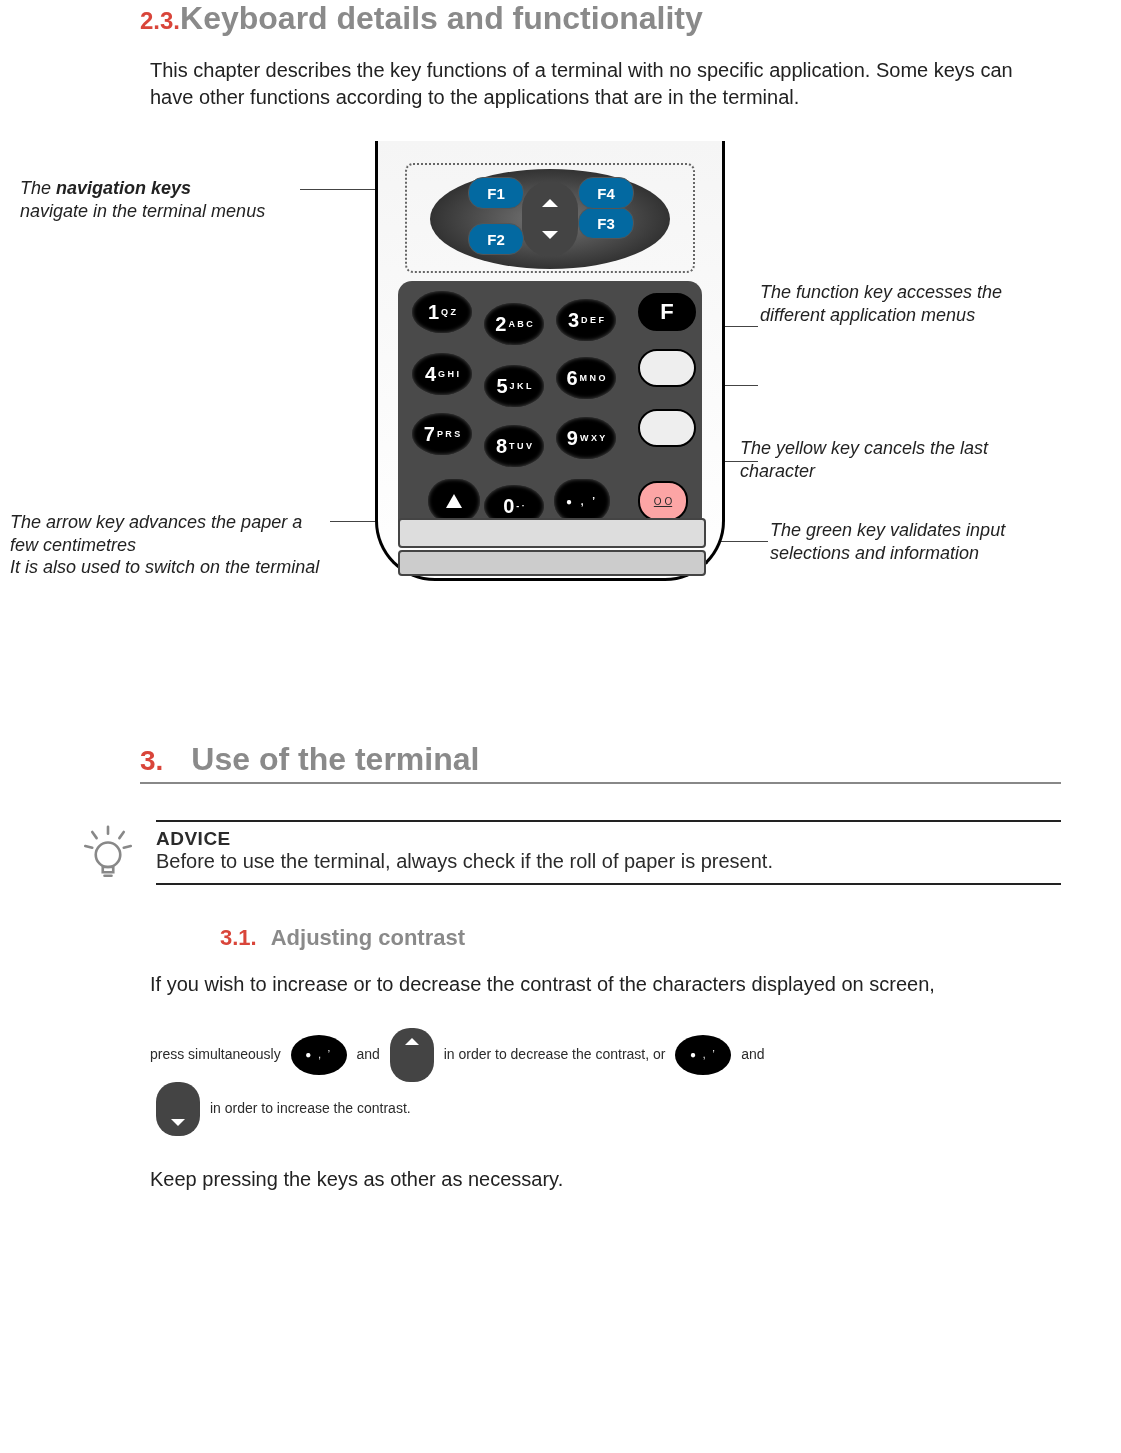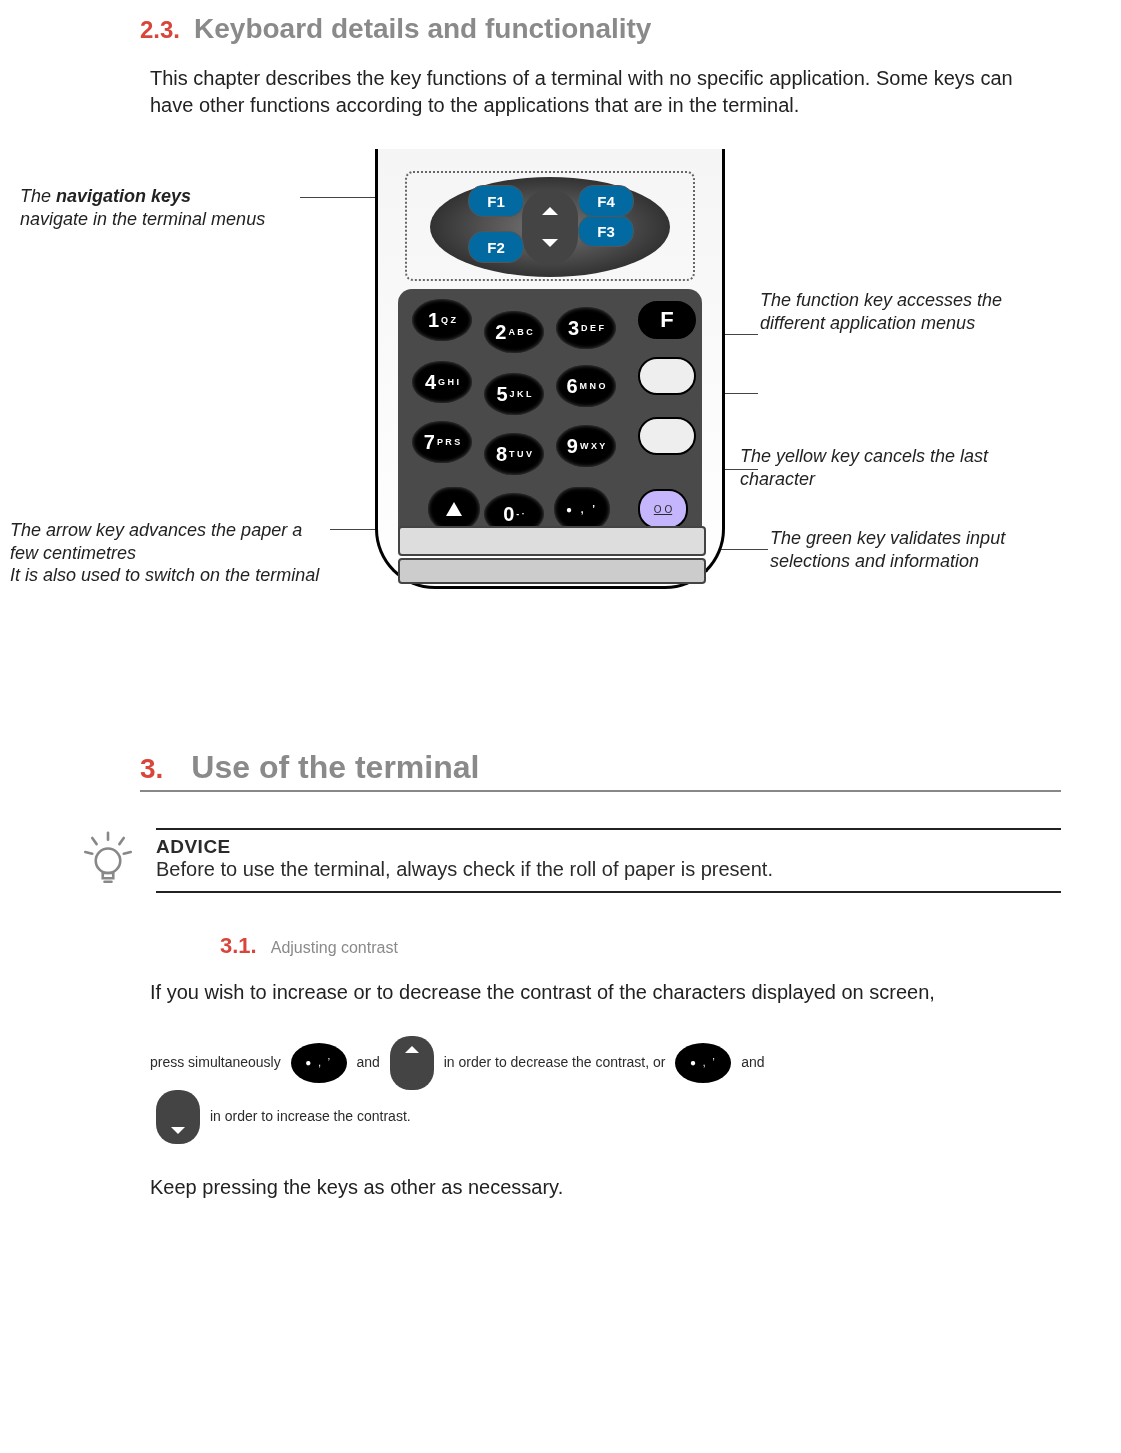--- a/index.html
+++ b/index.html
@@ -16,27 +16,27 @@
   }
   .page {
     width: 1121px;
     min-height: 1453px;
     position: relative;
     box-sizing: border-box;
     padding: 0 60px 40px 60px;
   }
 
   
-  .h2-row { display: flex; align-items: baseline; gap: 14px; margin-left: 80px; margin-top: 13px; }
+  .h2-row { display: flex; align-items: baseline; margin-left: 80px; }
   .h2-num { color: var(--accent); font-weight: 700; font-size: 24px; }
-  .h2-title { color: var(--heading-grey); font-weight: 700; font-size: 28px; }
+  .h2-title { color: var(--heading-grey); font-weight: 700; font-size: 32px; }
 
   .h3-row { display: flex; align-items: baseline; gap: 14px; margin-left: 160px; margin-top: 40px; }
   .h3-num { color: var(--accent); font-weight: 700; font-size: 22px; }
-  .h3-title { color: var(--heading-grey); font-weight: 400; font-size: 16px; }
+  .h3-title { color: var(--heading-grey); font-weight: 700; font-size: 22px; }
 
   .body-text { margin-left: 90px; margin-top: 20px; font-size: 20px; line-height: 1.35; color: #222; }
 
   
   .diagram {
     position: relative;
     height: 470px;
     margin-top: 30px;
   }
   .terminal {
@@ -150,21 +150,21 @@
     position: absolute;
     width: 58px;
     height: 38px;
     border-radius: 19px;
     border: 2px solid #000;
     box-sizing: border-box;
   }
   .pillkey.f-key { background: #000; color: #fff; font-size: 22px; font-weight: 700; display:flex; align-items:center; justify-content:center; }
   .pillkey.red    { background: #eee; }
   .pillkey.yellow { background: #eee; }
-  .pillkey.green  { background: #c4b5fd; text-decoration: underline; }
+  .pillkey.green  { background: #fca5a5; text-decoration: underline; }
 
   .key.k1 { left: 62px;  top: 150px; }
   .key.k2 { left: 134px; top: 162px; }
   .key.k3 { left: 206px; top: 158px; }
   .key.k4 { left: 62px;  top: 212px; }
   .key.k5 { left: 134px; top: 224px; }
   .key.k6 { left: 206px; top: 216px; }
   .key.k7 { left: 62px;  top: 272px; }
   .key.k8 { left: 134px; top: 284px; }
   .key.k9 { left: 206px; top: 276px; }
@@ -201,21 +201,21 @@
     gap: 28px;
     margin-top: 130px;
     margin-left: 80px;
     border-bottom: 2px solid #888;
     padding-bottom: 4px;
   }
   .ch-num { color: var(--accent); font-size: 28px; font-weight: 700; }
   .ch-title { color: var(--heading-grey); font-size: 32px; font-weight: 700; }
 
   
-  .advice-wrap { display: flex; margin-top: 36px; margin-left: 20px; gap: 20px; align-items: center; }
+  .advice-wrap { display: flex; margin-top: 36px; margin-left: 20px; gap: 20px; align-items: flex-end; }
   .advice-icon svg { width: 56px; height: 56px; }
   .advice-box { flex: 1; border-top: 2px solid #222; border-bottom: 2px solid #222; padding: 6px 0 10px 0; }
   .advice-title { font-weight: 800; font-size: 19px; letter-spacing: 0.5px; }
   .advice-text { font-size: 20px; }
 
   
   .inline-para { margin-left: 90px; margin-top: 30px; font-size: 14px; line-height: 2.4; text-align: justify; }
   .keyicon {
     display: inline-block;
     vertical-align: middle;

